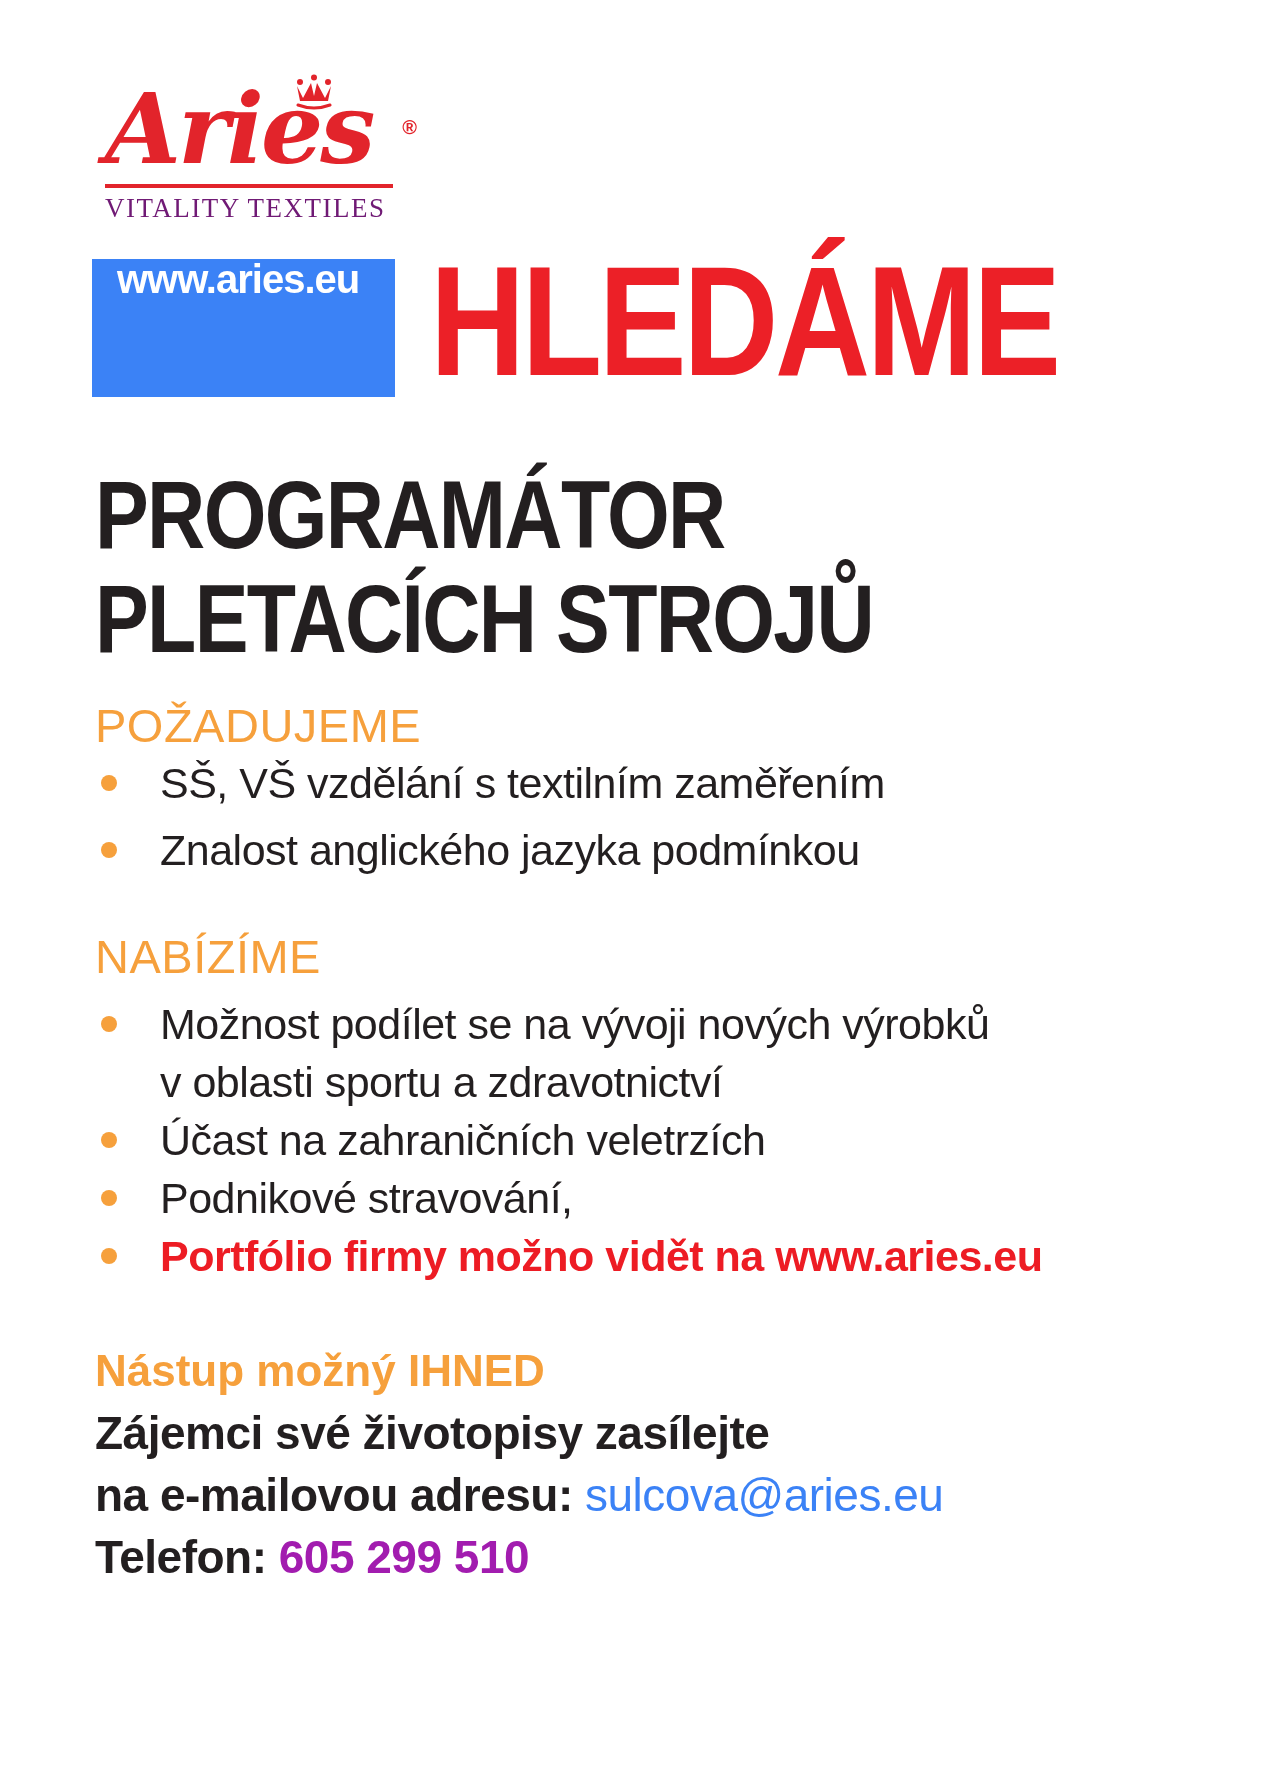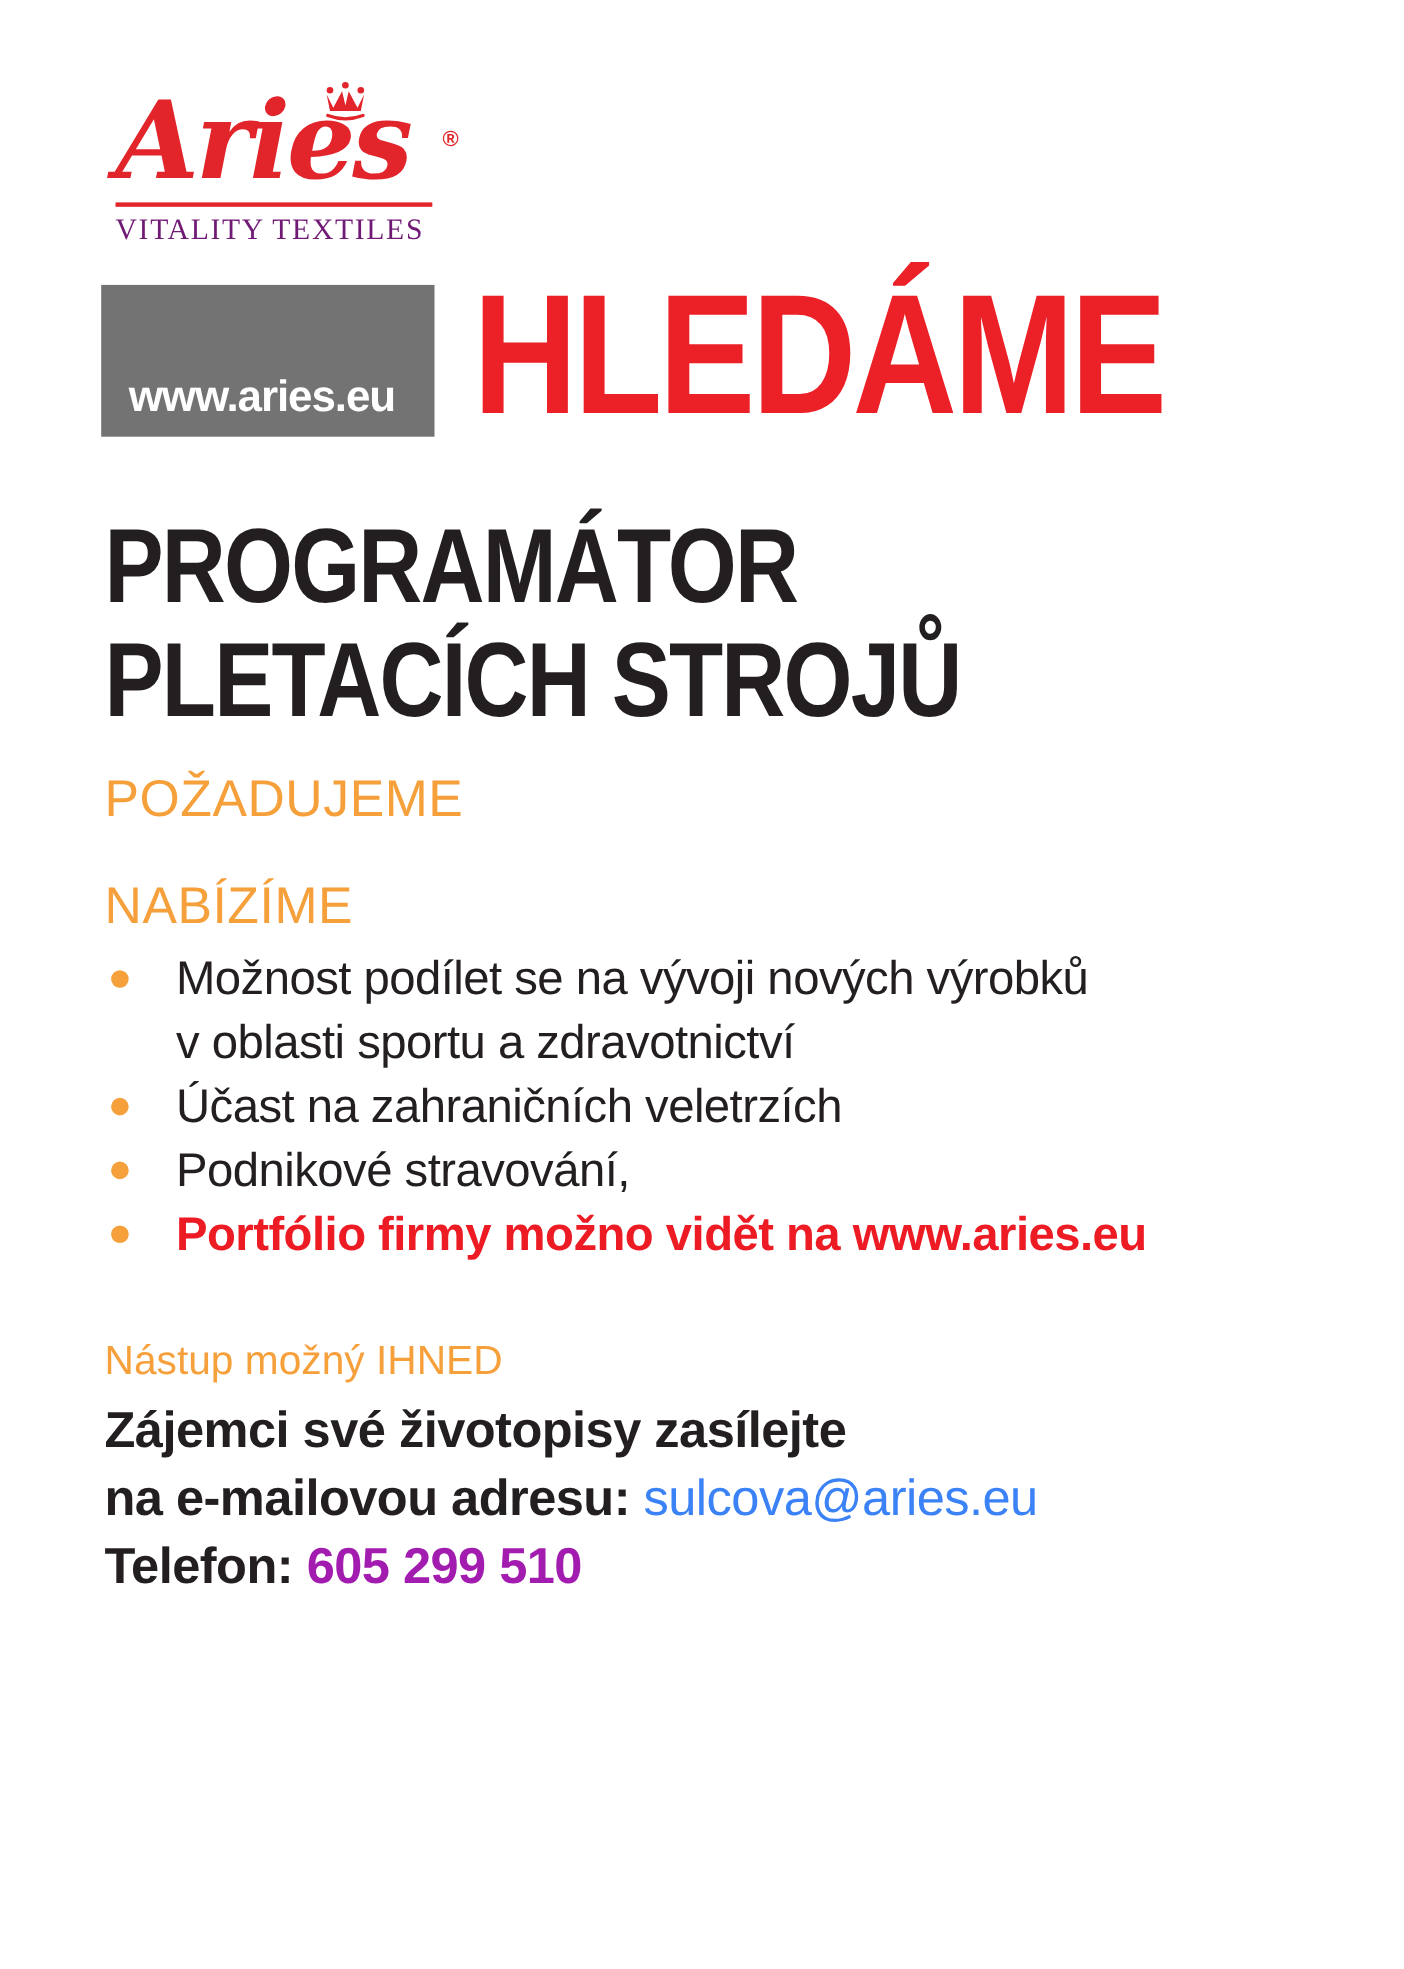--- a/index.html
+++ b/index.html
@@ -30,22 +30,22 @@
   .logo-tagline {
     font-family:"Liberation Serif", serif;
     font-size:27px; letter-spacing:1.5px;
     color:#701a75; margin-top:5px; white-space:nowrap;
   }
 
   
   .web-box {
     position:absolute; left:92px; top:259px;
     width:303px; height:138px;
-    background:#737373;
-    display:flex; align-items:flex-end;
+    background:#3b82f6;
+    display:flex; align-items:flex-start;
     padding:0 0 16px 25px;
   }
   .web-box span {
     color:#ffffff; font-weight:bold;
     font-size:40px; letter-spacing:-1px; line-height:1;
   }
   .headline {
     position:absolute; left:430px; top:244px;
     font-size:155px; font-weight:bold; line-height:1;
     color:#ec2027; letter-spacing:-4px;
@@ -82,21 +82,21 @@
   .req li .dot { top:25px; }
   .offer { margin-top:14px; }
   .offer li { line-height:58px; }
   .offer li .dot { top:21px; }
   .heading-offer { margin-top:49px; }
   li.highlight { color:#ed1c24; font-weight:bold; }
 
   
   .footer { margin-top:55px; }
   .start-line {
-    font-size:37px; font-weight:normal; line-height:62px;
+    font-size:44px; font-weight:bold; line-height:62px;
     color:#f6a03c; letter-spacing:0;
   }
   .foot-line {
     font-size:46px; font-weight:bold; line-height:62px;
     color:#231f20; letter-spacing:-0.5px;
   }
   .email-value { color:#3b82f6; font-weight:normal; }
   .phone-value { color:#a21caf; font-weight:bold; }
 </style>
 </head>
@@ -128,20 +128,30 @@
 <div class="headline">HLEDÁME</div>
 
 <div class="job-title">
   <div>PROGRAMÁTOR</div>
   <div>PLETACÍCH STROJŮ</div>
 </div>
 
 <div class="body-content">
 
   <h2>POŽADUJEME</h2>
+  <ul class="req">
+    <li>
+      <span class="dot"></span>
+      <div>SŠ, VŠ vzdělání s textilním zaměřením</div>
+    </li>
+    <li>
+      <span class="dot"></span>
+      <div>Znalost anglického jazyka podmínkou</div>
+    </li>
+  </ul>
 
   <h2 class="heading-offer">NABÍZÍME</h2>
   <ul class="offer">
     <li>
       <span class="dot"></span>
       <div>Možnost podílet se na vývoji nových výrobků</div>
       <div>v oblasti sportu a zdravotnictví</div>
     </li>
     <li>
       <span class="dot"></span>

